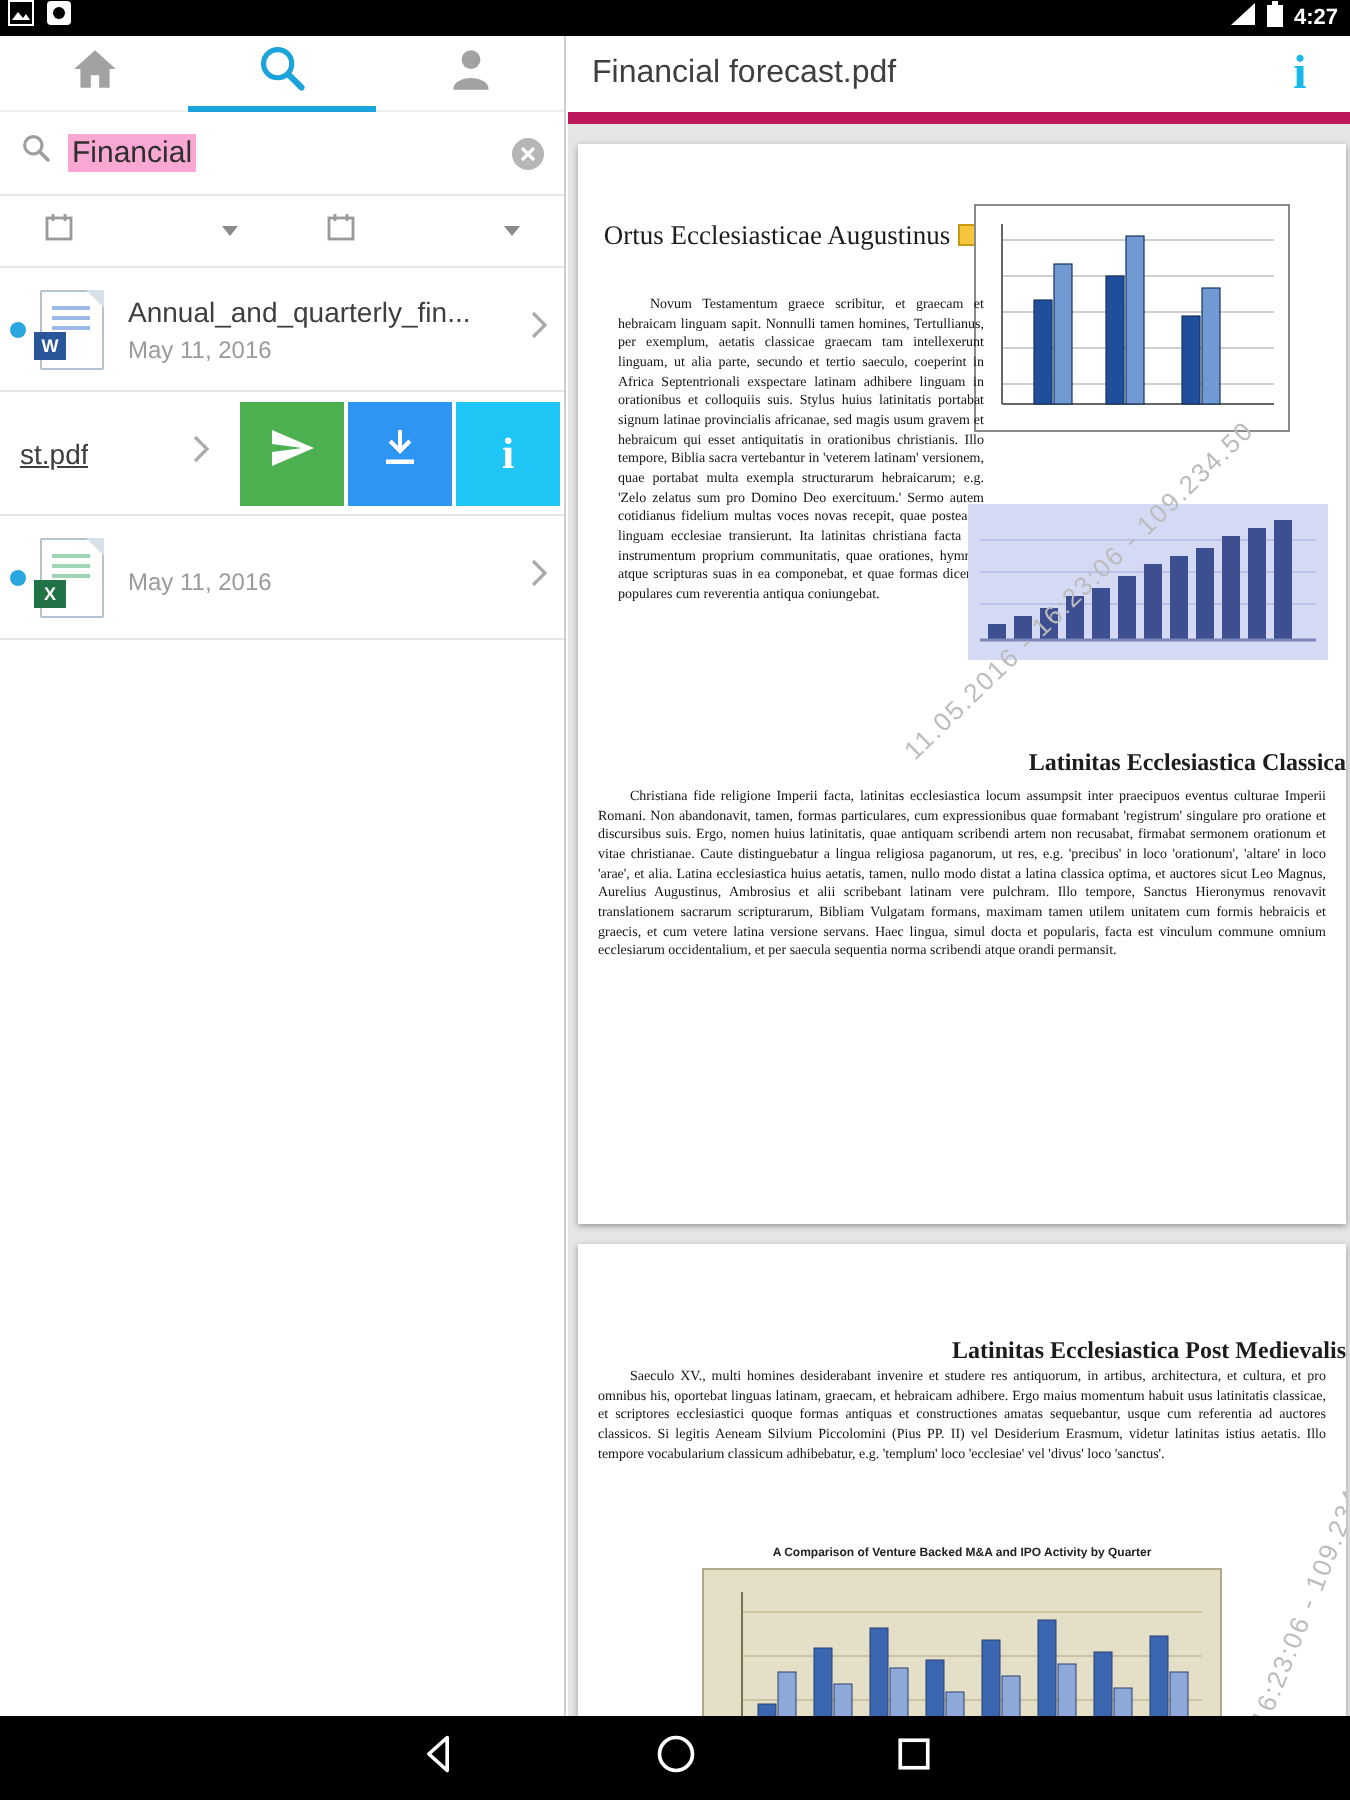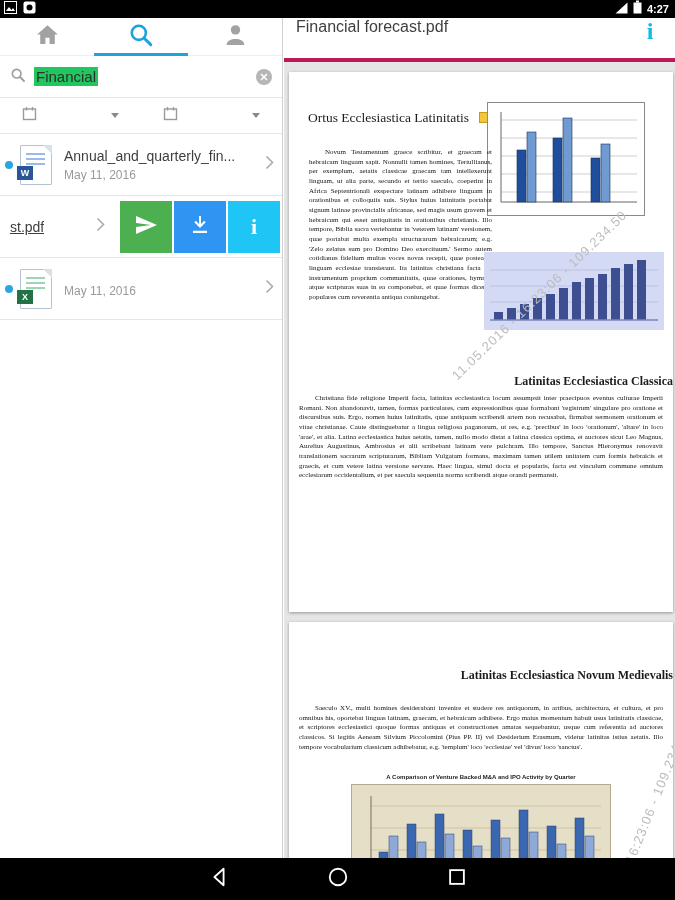--- a/index.html
+++ b/index.html
@@ -23,21 +23,21 @@
     border-right:1px solid #cfcfcf; }
   .panel-title { height:44px; display:flex; align-items:center; padding-left:12px;
     font-size:17px; color:#4a4a4a; }
   .tabs { height:38px; display:flex; border-bottom:1px solid #efefef; }
   .tab { flex:1; display:flex; align-items:center; justify-content:center; position:relative; }
   .tab.active::after { content:""; position:absolute; bottom:-1px; left:0; right:0; height:3px; background:#1ba3dc; }
 
   .search-row { height:42px; display:flex; align-items:center; padding:0 10px; gap:8px;
     border-bottom:1px solid #e7e7e7; }
   .search-value { font-size:15px; color:#2e2e2e; }
-  .search-value .sel { background:#22c55e; padding:1px 2px; }
+  .search-value .sel { background:#f9a8d4; padding:1px 2px; }
   .clear-btn { margin-left:auto; display:flex; align-items:center; }
 
   .filter-row { height:36px; display:flex; border-bottom:1px solid #e7e7e7; }
   .filter { flex:1; display:flex; align-items:center; justify-content:space-between; padding:0 22px; }
   .caret { width:0; height:0; border-left:4.5px solid transparent; border-right:4.5px solid transparent;
     border-top:5px solid #8a8a8a; }
 
   .file-item { height:62px; display:flex; align-items:center; border-bottom:1px solid #e6e6e6;
     position:relative; padding-left:20px; background:#fff; }
   .unread-dot { position:absolute; left:5px; top:50%; margin-top:-4px; width:8px; height:8px;
@@ -64,41 +64,41 @@
   .swiped .chevron { margin-left:52px; }
   .swipe-actions { margin-left:auto; display:flex; gap:2px; padding-right:2px; }
   .action-btn { width:52px; height:52px; display:flex; align-items:center; justify-content:center; }
   .action-share { background:#4caf50; }
   .action-download { background:#2e96f2; }
   .action-info { background:#1fc5f4; }
   .action-info .i-glyph { color:#fff; font-size:22px; font-weight:bold; font-family:"Liberation Serif",serif; }
 
   
   .right-panel { position:absolute; top:18px; left:284px; right:0; bottom:42px; background:#e5e5e5; }
-  .viewer-header { height:44px; background:#fff; border-bottom:4px solid #be185d;
-    display:flex; align-items:flex-start; padding:0 12px; }
+  .viewer-header { height:44px; background:#fff; border-bottom:6px solid #be185d;
+    display:flex; align-items:center; padding:0 12px; }
   .viewer-title { font-size:16px; color:#3f3f3f; }
   .viewer-info-btn { margin-left:auto; color:#16b9ea; font-size:24px; font-weight:bold;
     font-family:"Liberation Serif",serif; width:26px; text-align:center; }
 
   .doc-area { position:absolute; top:44px; left:0; right:0; bottom:0; overflow:hidden; background:#e5e5e5; }
   .page { position:absolute; background:#fff; box-shadow:0 1px 3px rgba(0,0,0,.35);
     font-family:"Liberation Serif",serif; color:#1c1c1c; overflow:hidden; }
   .page1 { left:5px; top:10px; width:384px; height:540px; }
   .page2 { left:5px; top:560px; width:384px; height:290px; }
 
   .doc-h1 { position:absolute; left:12px; top:38px; width:175px; font-size:13.5px; font-weight:normal;
     text-align:center; line-height:1.25; }
   .doc-h2 { position:absolute; left:0; width:100%; text-align:right; font-size:12px; font-weight:bold; }
   .doc-p { position:absolute; font-size:7px; line-height:1.38; text-align:justify; text-indent:16px; color:#141414; }
   .p1 { left:20px; top:76px; width:183px; }
   .p2 { left:10px; top:322px; width:364px;font-family:Liberation Serif, serif; }
   .h2-1 { top:302px; }
   .page2 .doc-h2 { top:46px; }
-  .page2 .doc-p { left:10px; top:82px; width:364px; }
+  .page2 .doc-p { left:10px; top:62px; width:364px; }
   .chart-caption { position:absolute; left:60px; top:152px; width:264px; text-align:center;
     font-size:6px; font-weight:bold; font-family:"Liberation Sans",sans-serif; color:#222; }
   .chart1 { position:absolute; left:198px; top:30px; }
   .chart2 { position:absolute; left:195px; top:180px; }
   .chart3 { position:absolute; left:62px; top:162px; }
   .note-annot { position:absolute; left:190px; top:40px; width:11px; height:11px; background:#f5c63c;
     border:1px solid #c79a18; }
   .watermark { position:absolute; color:#bcbcbc; font-size:13px; letter-spacing:1px; white-space:nowrap;
     font-family:"Liberation Sans",sans-serif; pointer-events:none; }
   .wm1 { left:160px; top:300px; transform:rotate(-44deg); transform-origin:0 0; }
@@ -285,21 +285,21 @@
 
   <div class="right-panel">
     <div class="viewer-header">
       <span class="viewer-title">Financial forecast.pdf</span>
       <span class="viewer-info-btn">i</span>
     </div>
 
     <div class="doc-area">
 
       <div class="page page1">
-        <div class="doc-h1">Ortus Ecclesiastica Latinitatis</div>
+        <div class="doc-h1">Ortus Ecclesiasticae Augustinus</div>
         <span class="note-annot"></span>
 
         <div class="chart1">
           <svg width="158" height="114" viewBox="0 0 158 114">
             <rect x="0.5" y="0.5" width="157" height="113" fill="#fff" stroke="#8a8a8a"></rect>
             <g stroke="#cfcfcf" stroke-width="1">
               <line x1="14" y1="18" x2="150" y2="18"></line>
                 <line x1="14" y1="36" x2="150" y2="36"></line>
               <line x1="14" y1="54" x2="150" y2="54"></line>
                 <line x1="14" y1="72" x2="150" y2="72"></line>
@@ -346,21 +346,21 @@
           </svg>
         </div>
 
         <div class="doc-h2 h2-1">Latinitas Ecclesiastica Classica</div>
         <p class="doc-p p2">Christiana fide religione Imperii facta, latinitas ecclesiastica locum assumpsit inter praecipuos eventus culturae Imperii Romani. Non abandonavit, tamen, formas particulares, cum expressionibus quae formabant 'registrum' singulare pro oratione et discursibus suis. Ergo, nomen huius latinitatis, quae antiquam scribendi artem non recusabat, firmabat sermonem orationum et vitae christianae. Caute distinguebatur a lingua religiosa paganorum, ut res, e.g. 'precibus' in loco 'orationum', 'altare' in loco 'arae', et alia. Latina ecclesiastica huius aetatis, tamen, nullo modo distat a latina classica optima, et auctores sicut Leo Magnus, Aurelius Augustinus, Ambrosius et alii scribebant latinam vere pulchram. Illo tempore, Sanctus Hieronymus renovavit translationem sacrarum scripturarum, Bibliam Vulgatam formans, maximam tamen utilem unitatem cum formis hebraicis et graecis, et cum vetere latina versione servans. Haec lingua, simul docta et popularis, facta est vinculum commune omnium ecclesiarum occidentalium, et per saecula sequentia norma scribendi atque orandi permansit.</p>
 
         <div class="watermark wm1">11.05.2016 - 16:23:06 - 109.234.50</div>
       </div>
 
       <div class="page page2">
-        <div class="doc-h2">Latinitas Ecclesiastica Novum Medievalis</div>
+        <div class="doc-h2">Latinitas Ecclesiastica Post Medievalis</div>
         <p class="doc-p">Saeculo XV., multi homines desiderabant invenire et studere res antiquorum, in artibus, architectura, et cultura, et pro omnibus his, oportebat linguas latinam, graecam, et hebraicam adhibere. Ergo maius momentum habuit usus latinitatis classicae, et scriptores ecclesiastici quoque formas antiquas et constructiones amatas sequebantur, usque cum referentia ad auctores classicos. Si legitis Aeneam Silvium Piccolomini (Pius PP. II) vel Desiderium Erasmum, videtur latinitas istius aetatis. Illo tempore vocabularium classicum adhibebatur, e.g. 'templum' loco 'ecclesiae' vel 'divus' loco 'sanctus'.</p>
         <div class="chart-caption">A Comparison of Venture Backed M&amp;A and IPO Activity by Quarter</div>
 
         <div class="chart3">
           <svg width="260" height="130" viewBox="0 0 260 130">
             <rect x="0.5" y="0.5" width="259" height="129" fill="#e6dfc8" stroke="#b3a98c"></rect>
             <g stroke="#cdc3a6" stroke-width="1">
               <line x1="20" y1="22" x2="250" y2="22"></line>
                 <line x1="20" y1="44" x2="250" y2="44"></line>
               <line x1="20" y1="66" x2="250" y2="66"></line>

